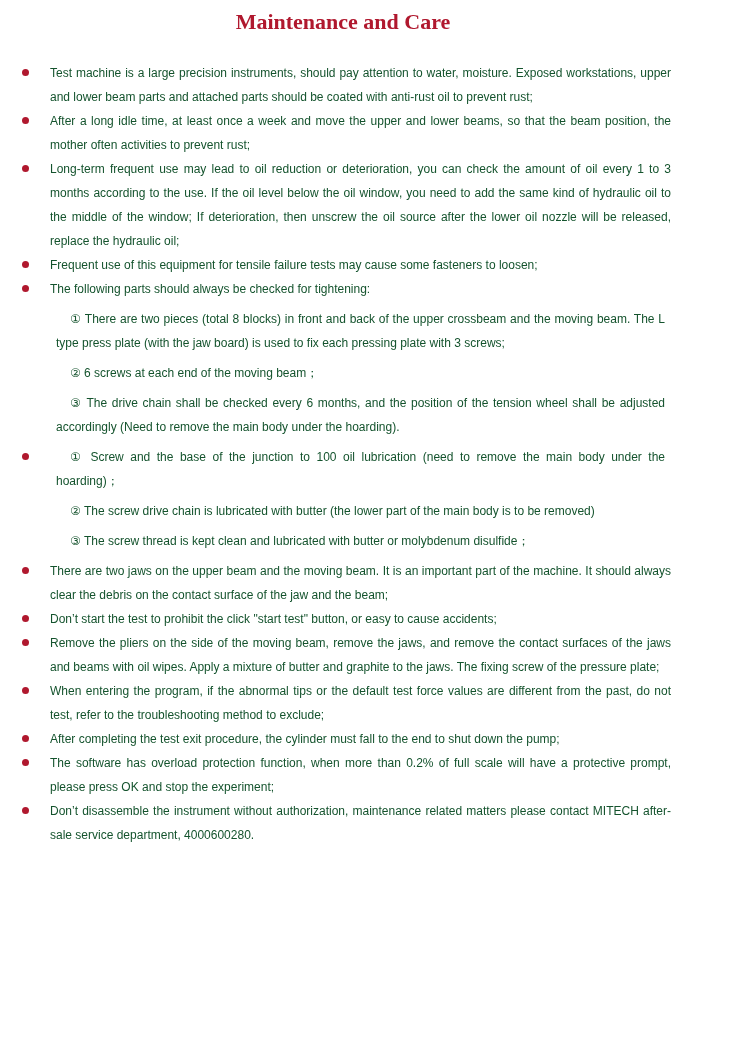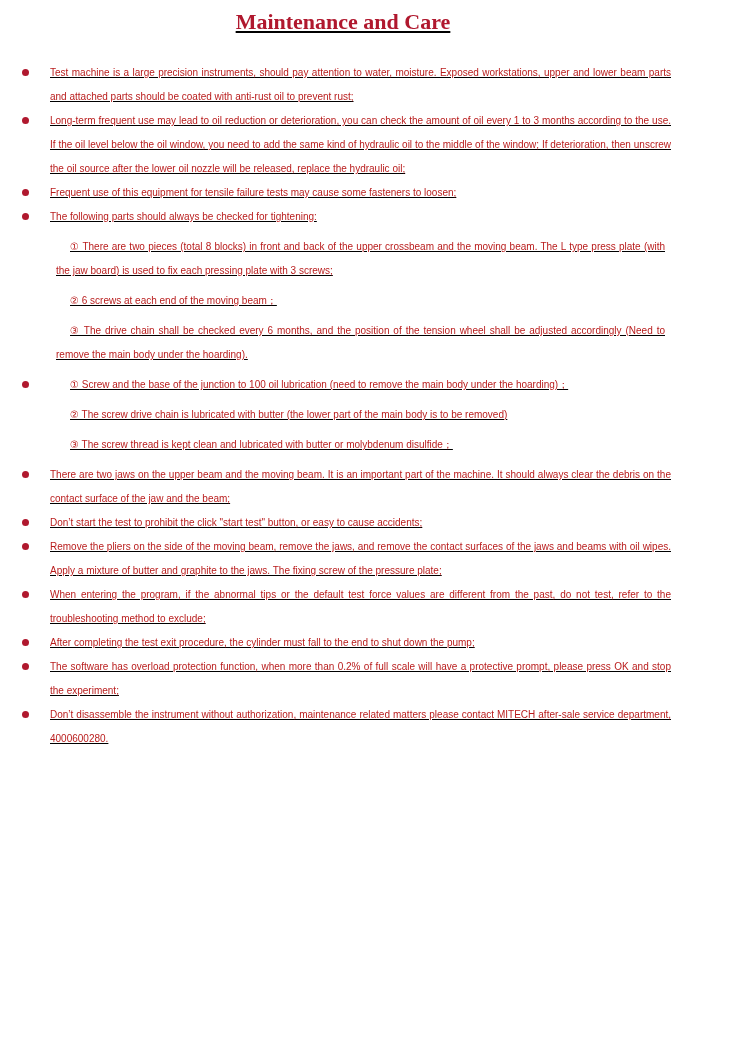--- a/index.html
+++ b/index.html
@@ -7,41 +7,40 @@
     padding: 0;
     background: #ffffff;
   }
   .page {
     position: relative;
     width: 686px;
     height: 1049px;
     background: #ffffff;
     overflow: hidden;
     font-family: "Liberation Sans", "DejaVu Sans", sans-serif;
-    text-decoration: underline;
   }
   .title {
     font-family: "Liberation Serif", "DejaVu Serif", serif;
     font-weight: 700;
     font-size: 22px;
     line-height: 26px;
     color: #b0182e;
     text-align: center;
     margin: 9px 0 0 0;
   }
   .list {
     list-style: none;
     margin: 26px 0 0 0;
     padding: 0;
   }
   .item {
     position: relative;
     padding: 0 15px 0 50px;
-    color: #b91c1c;
-    font-size: 10px;
+    color: #14532d;
+    font-size: 12px;
     line-height: 24px;
     text-align: justify;
   }
   .bullet {
     position: absolute;
     left: 22px;
     top: 8px;
     width: 7px;
     height: 7px;
     border-radius: 50%;
@@ -61,20 +60,24 @@
 <div class="page">
   <h1 class="title">Maintenance and Care</h1>
 
   <ul class="list">
 
     <li class="item">
       <span class="bullet"></span>
       <p class="item-text">Test machine is a large precision instruments, should pay attention to water, moisture. Exposed workstations, upper and lower beam parts and attached parts should be coated with anti-rust oil to prevent rust;</p>
     </li>
 
+    <li class="item">
+      <span class="bullet"></span>
+      <p class="item-text">After a long idle time, at least once a week and move the upper and lower beams, so that the beam position, the mother often activities to prevent rust;</p>
+    </li>
 
     <li class="item">
       <span class="bullet"></span>
       <p class="item-text">Long-term frequent use may lead to oil reduction or deterioration, you can check the amount of oil every 1 to 3 months according to the use. If the oil level below the oil window, you need to add the same kind of hydraulic oil to the middle of the window; If deterioration, then unscrew the oil source after the lower oil nozzle will be released, replace the hydraulic oil;</p>
     </li>
 
     <li class="item">
       <span class="bullet"></span>
       <p class="item-text">Frequent use of this equipment for tensile failure tests may cause some fasteners to loosen;</p>
     </li>

